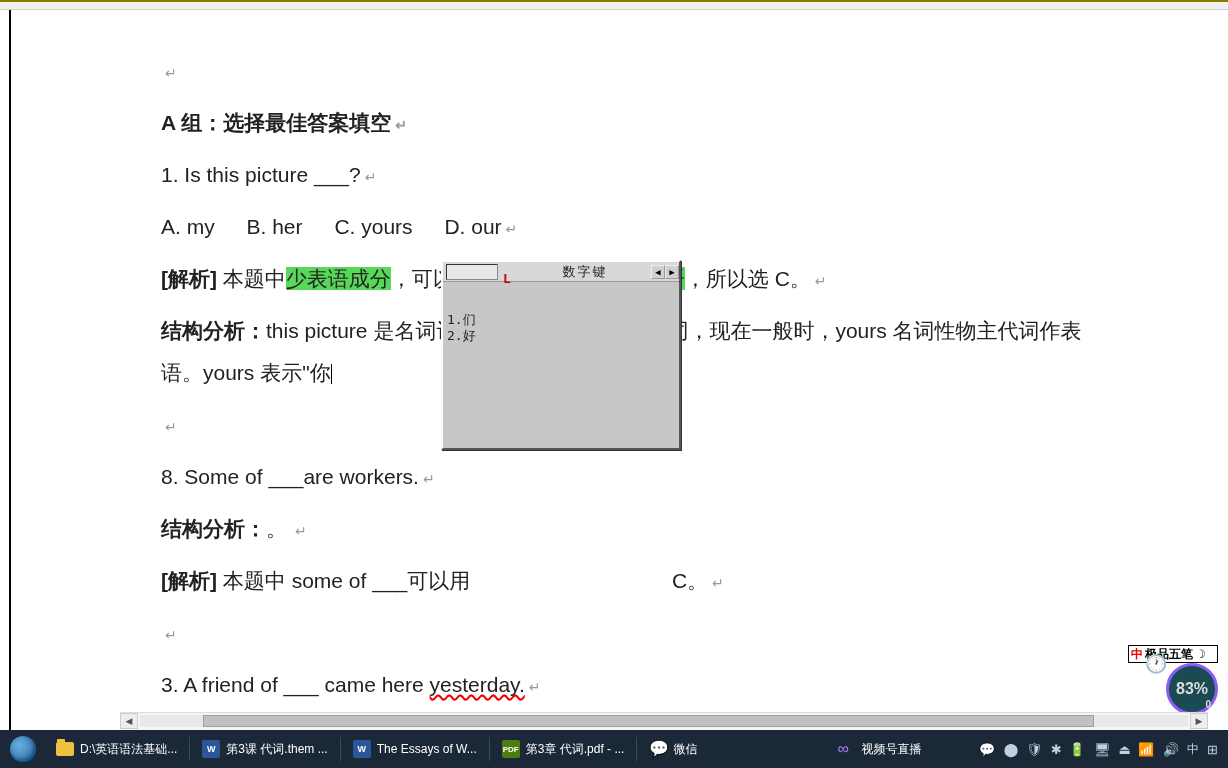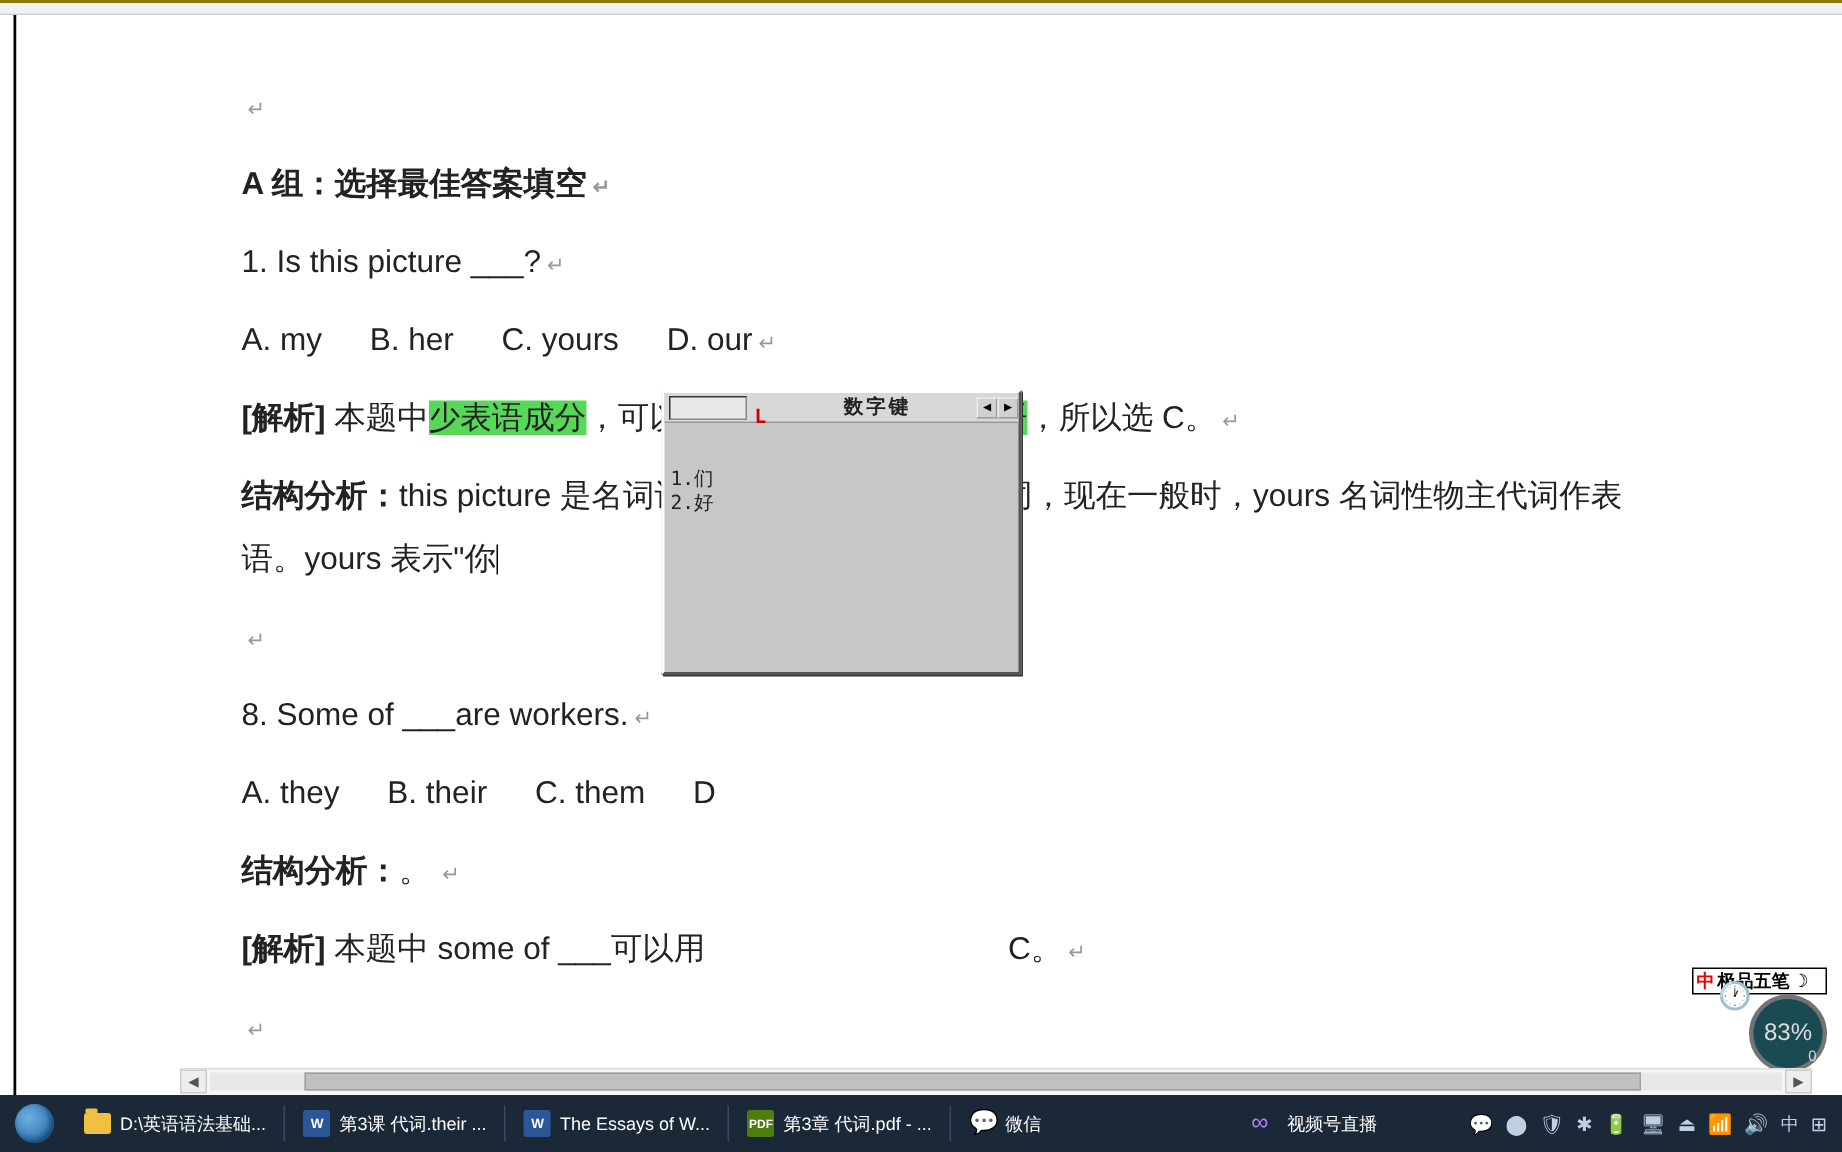--- a/index.html
+++ b/index.html
@@ -16,30 +16,30 @@
   .ul { text-decoration: underline; }
   .para-mark { color: #999; font-size: 14px; margin-left: 4px; }
   .squiggle { text-decoration: underline wavy #e00; text-decoration-skip-ink: none; }
   .ime-panel {
     position: absolute; left: 430px; top: 250px; width: 240px; height: 190px;
     background: #c7c7c7; border: 2px solid #fff; border-right-color: #555; border-bottom-color: #555;
     box-shadow: 1px 1px 0 #333; font-family: "SimSun", monospace; font-size: 13px;
   }
   .ime-header { height: 20px; background: #d8d8d8; border-bottom: 1px solid #999; display: flex; align-items: center; }
   .ime-input-slot { width: 52px; height: 16px; background: #e8e8e8; border: 1px inset #888; margin: 0 3px; }
-  .ime-title { flex: 1; text-align: center; letter-spacing: 2px; color: #222; font-weight: bold; }
+  .ime-title { flex: 1; text-align: center; letter-spacing: 2px; color: #222; }
   .ime-arrows { display: flex; }
   .ime-arrow-btn { width: 14px; height: 14px; background: #d0d0d0; border: 1px outset #eee; font-size: 9px; line-height: 12px; text-align: center; color: #000; }
   .ime-body { padding: 2px 4px; color: #222; margin-top: 28px; }
   .ime-cand { line-height: 16px; }
   .l-icon { width: 12px; height: 12px; display: inline-block; color: #c00; font-weight: bold; margin: 0 4px 0 2px; }
   .right-gauge { position: absolute; right: 10px; top: 645px; width: 90px; height: 70px; }
   .ime-badge { height: 18px; background: #fff; border: 1px solid #000; display: flex; align-items: center; font-size: 12px; padding: 0 2px; }
   .ime-badge-red { color: #e00; font-weight: bold; }
-  .gauge-circle { width: 52px; height: 52px; border-radius: 50%; background: #1a4a52; position: absolute; right: 0; bottom: 0; display: flex; align-items: center; justify-content: center; color: #ddd; font-size: 16px; border: 3px solid #737373; }
+  .gauge-circle { width: 52px; height: 52px; border-radius: 50%; background: #1a4a52; position: absolute; right: 0; bottom: 0; display: flex; align-items: center; justify-content: center; color: #ddd; font-size: 16px; border: 3px solid #8b5cf6; font-weight: bold; }
   .gauge-leaf { position: absolute; right: 50px; bottom: 40px; font-size: 18px; color: #888; }
   .taskbar { position: absolute; bottom: 0; left: 0; right: 0; height: 38px; background: #1a2838; display: flex; align-items: center; color: #fff; font-size: 12px; }
   .tb-item { display: flex; align-items: center; height: 100%; padding: 0 10px; gap: 6px; cursor: pointer; }
   .tb-sep { width: 1px; height: 24px; background: #3a4a5a; margin: 0 2px; }
   .start-orb { width: 26px; height: 26px; border-radius: 50%; background: radial-gradient(circle at 35% 35%, #6ab0e0, #2060a0); box-shadow: inset -2px -2px 4px #154a78; }
   .folder-ic { width: 18px; height: 14px; background: #f0c040; border-radius: 2px; position: relative; }
   .folder-ic::before { content:""; position:absolute; top:-3px; left:1px; width:8px; height:3px; background:#f0c040; border-radius:1px 1px 0 0; }
   .word-ic { width: 18px; height: 18px; background: #2b579a; color: #fff; display: flex; align-items: center; justify-content: center; font-size: 9px; font-weight: bold; border-radius: 2px; }
   .pdf-ic { width: 18px; height: 18px; background: #4d7c0f; color: #fff; display: flex; align-items: center; justify-content: center; font-size: 8px; font-weight: bold; border-radius: 2px; }
   .wx-ic { width: 18px; height: 18px; color: #07c160; font-size: 16px; line-height: 18px; }
@@ -79,26 +79,20 @@
     <p class="para">
       <span class="bold">[解析]</span><span> 本题中</span><span class="hl">少表语成分</span><span>，可以用</span><span class="hl">名词性物主代词</span><span>作</span><span class="hl">表语</span><span>，所以选 C。</span><span class="para-mark">↵</span>
     </p>
     <p class="para">
       <span class="bold">结构分析：</span><span>this picture 是名词词组，</span><span class="ul">作主</span><span>语，is 是系动词，现在一般时，yours 名词性物主代词作表语。yours 表示"你</span><span class="cursor-line"></span>
     </p>
 
     <p class="para"><span class="para-mark">↵</span></p>
 
     <p class="para"><span>8. Some of ___are workers.</span><span class="para-mark">↵</span></p>
-    <p class="para">
-      <span>A. they</span><span class="opt-gap"></span>
-      <span>B. their</span><span class="opt-gap"></span>
-      <span>C. them</span><span class="opt-gap"></span>
-      <span>D</span>
-    </p>
     <p class="para">
       <span class="bold">结构分析：</span><span>。</span><span class="para-mark">&nbsp;↵</span>
     </p>
     <p class="para">
       <span class="bold">[解析]</span><span> 本题中 some of ___可以用</span>
       <span style="display:inline-block;width:190px;"></span><span>  C。</span><span class="para-mark">↵</span>
     </p>
 
     <p class="para"><span class="para-mark">↵</span></p>
 
@@ -150,21 +144,21 @@
   <div class="tb-item">
       <div class="start-orb"></div>
     </div>
   <div class="tb-item">
     <div class="folder-ic"></div>
     <span>D:\英语语法基础...</span>
   </div>
   <div class="tb-sep"></div>
   <div class="tb-item">
     <div class="word-ic">W</div>
-    <span>第3课 代词.their ...</span>
+    <span>第3课 代词.them ...</span>
   </div>
   <div class="tb-sep"></div>
   <div class="tb-item">
     <div class="word-ic">W</div>
     <span>The Essays of W...</span>
   </div>
   <div class="tb-sep"></div>
   <div class="tb-item">
     <div class="pdf-ic">PDF</div>
     <span>第3章 代词.pdf - ...</span>

